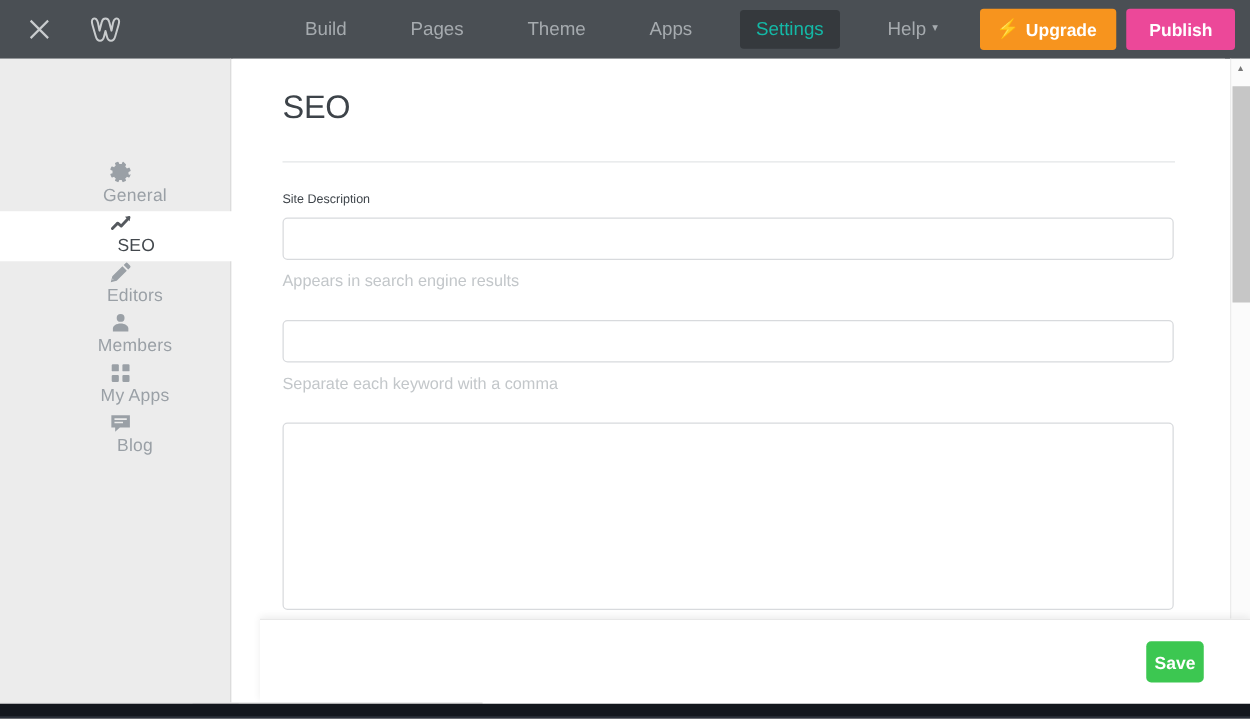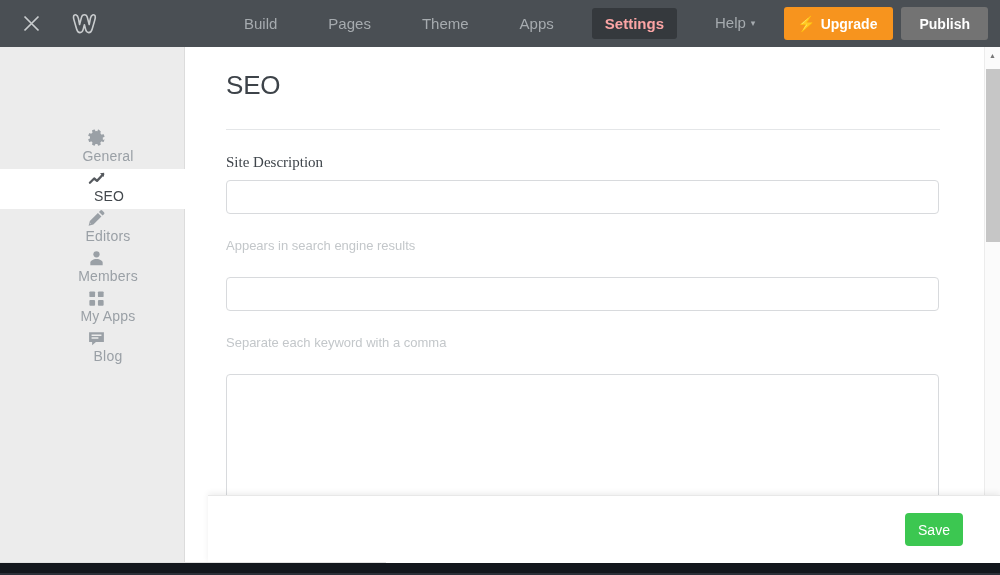--- a/index.html
+++ b/index.html
@@ -64,22 +64,22 @@
     color: #a6abaf;
     padding: 6px 13px;
     margin: 0 3px;
     border-radius: 3px;
     line-height: 19px;
     cursor: pointer;
     white-space: nowrap;
   }
   .nav-item.active {
     background: #35393d;
-    color: #fca5a5;
-    font-weight: bold;
+    color: #14b8a6;
+    font-weight: normal;
   }
   .nav-caret {
     display: inline-block;
     margin-left: 5px;
     font-size: 9px;
     vertical-align: middle;
     position: relative;
     top: -1px;
   }
 
@@ -100,21 +100,21 @@
     border-radius: 3px;
     height: 33px;
     padding: 0 16px 0 13px;
     display: flex;
     align-items: center;
     gap: 5px;
     cursor: pointer;
     font-family: "Liberation Sans", sans-serif;
   }
   .btn-publish {
-    background: #737373;
+    background: #ec4899;
     color: #ffffff;
     font-size: 14px;
     font-weight: bold;
     border: none;
     border-radius: 3px;
     height: 33px;
     padding: 0 18px;
     display: flex;
     align-items: center;
     cursor: pointer;
@@ -181,24 +181,23 @@
   }
 
   .divider {
     border-top: 1px solid #e4e6e8;
     margin-top: 28px;
   }
 
   .field { padding-top: 24px; }
 
   .field-label {
-    font-size: 15px;
+    font-size: 10px;
     color: #3f454b;
     margin-bottom: 9px;
-    font-family: Liberation Serif, serif;
   }
 
   .text-input {
     display: block;
     width: 713px;
     height: 34px;
     border: 1px solid #d8dadd;
     border-radius: 4px;
     background: #ffffff;
     padding: 0 10px;
@@ -219,21 +218,21 @@
     font-size: 13px;
     color: #3f454b;
     font-family: "Liberation Mono", monospace;
     outline: none;
     resize: none;
   }
 
   .field-hint {
     font-size: 13px;
     color: #c3c7ca;
-    margin-top: 24px;
+    margin-top: 9px;
   }
 
   
   .vscroll {
     position: absolute;
     top: 47px;
     right: 0;
     width: 16px;
     height: 516px;
     background: #fbfbfb;
@@ -290,24 +289,24 @@
     display: flex;
     align-items: center;
     justify-content: flex-end;
     padding-right: 37px;
   }
 
   .btn-save {
     background: #3cc751;
     color: #ffffff;
     font-size: 14px;
-    font-weight: normal;
+    font-weight: bold;
     border: none;
     border-radius: 4px;
-    width: 58px;
+    width: 46px;
     height: 33px;
     cursor: pointer;
     font-family: "Liberation Sans", sans-serif;
   }
 
   
   .bottom-bar {
     position: absolute;
     left: 0;
     bottom: 0;

